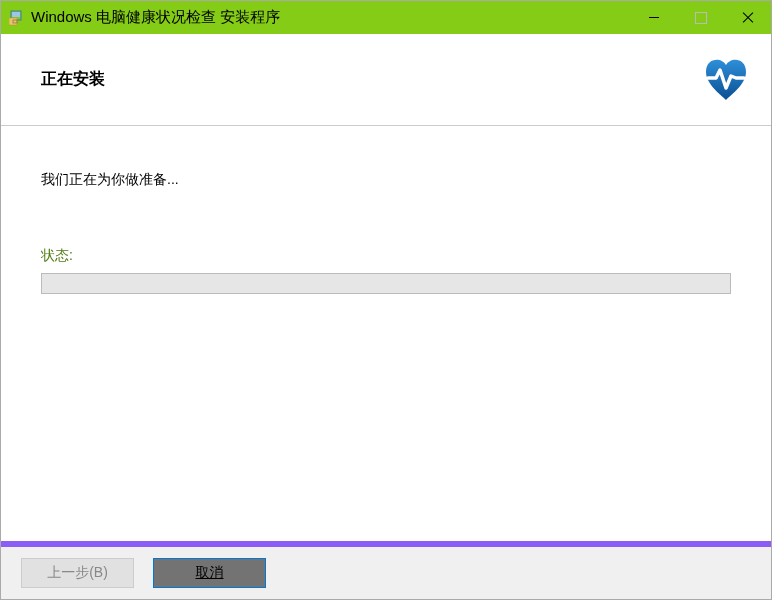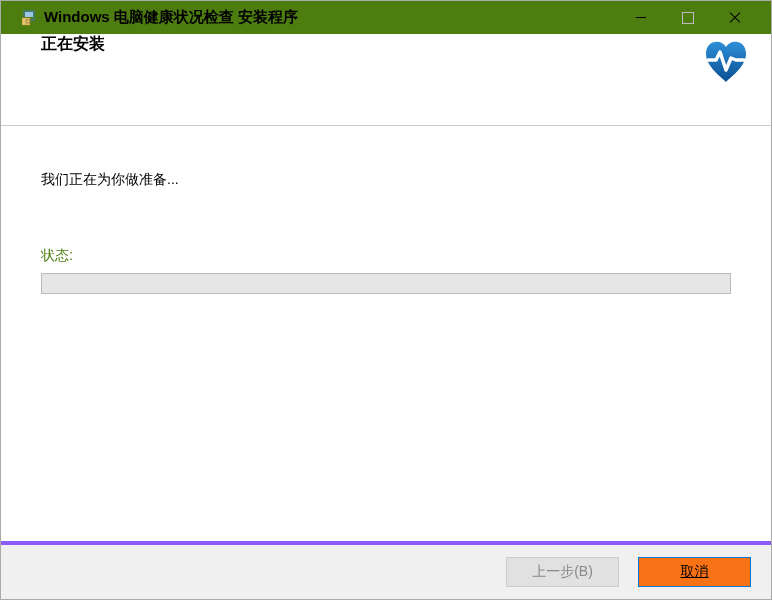--- a/index.html
+++ b/index.html
@@ -13,23 +13,22 @@
       width: 772px;
       height: 600px;
       overflow: hidden;
       border: 1px solid #aaa;
       position: relative;
     }
     .titlebar {
       height: 33px;
       display: flex;
       align-items: center;
-      background: #4d7c0f;
-      padding: 13px;
-      font-weight: bold;
+      background: #84cc16;
+      padding: 0;
     }
     .titlebar-icon {
       width: 16px;
       height: 16px;
       margin-left: 8px;
       margin-right: 6px;
       display: flex;
       align-items: center;
       justify-content: center;
     }
@@ -79,21 +78,21 @@
     .window-control.close::before {
       transform: rotate(45deg);
     }
     .window-control.close::after {
       transform: rotate(-45deg);
     }
     .header {
       height: 92px;
       border-bottom: 1px solid #ccc;
       display: flex;
-      align-items: flex-start;
+      align-items: center;
       padding: 0 17px 0 40px;
       background: #fff;
     }
     .header-title {
       font-size: 16px;
       font-weight: bold;
       color: #000;
       flex: 1;
     }
     .app-icon {
@@ -118,45 +117,44 @@
       height: 21px;
       border: 1px solid #bbb;
       background: #e6e6e6;
     }
     .footer {
       position: absolute;
       bottom: 0;
       left: 0;
       right: 0;
       height: 58px;
-      border-top: 4px solid #8b5cf6;
+      border-top: 6px solid #8b5cf6;
       background: #f0f0f0;
       display: flex;
       align-items: center;
-      justify-content: flex-end;
       padding: 0 20px;
       gap: 7px;
     }
     .btn {
       width: 113px;
       height: 30px;
       font-size: 14px;
       font-family: inherit;
       border: 1px solid #adadad;
       background: #e1e1e1;
       cursor: pointer;
     }
     .btn:disabled {
       color: #888;
       border-color: #ccc;
       cursor: default;
     }
     .btn.cancel {
       border: 1px solid #0078d7;
-      background: #f97316;
+      background: #737373;
       margin-left: 12px;
       text-decoration: underline;
     }
   </style>
 </head>
 <body>
 
 <div class="titlebar">
   <div class="titlebar-icon">
     <svg width="16" height="16" viewBox="0 0 16 16">

